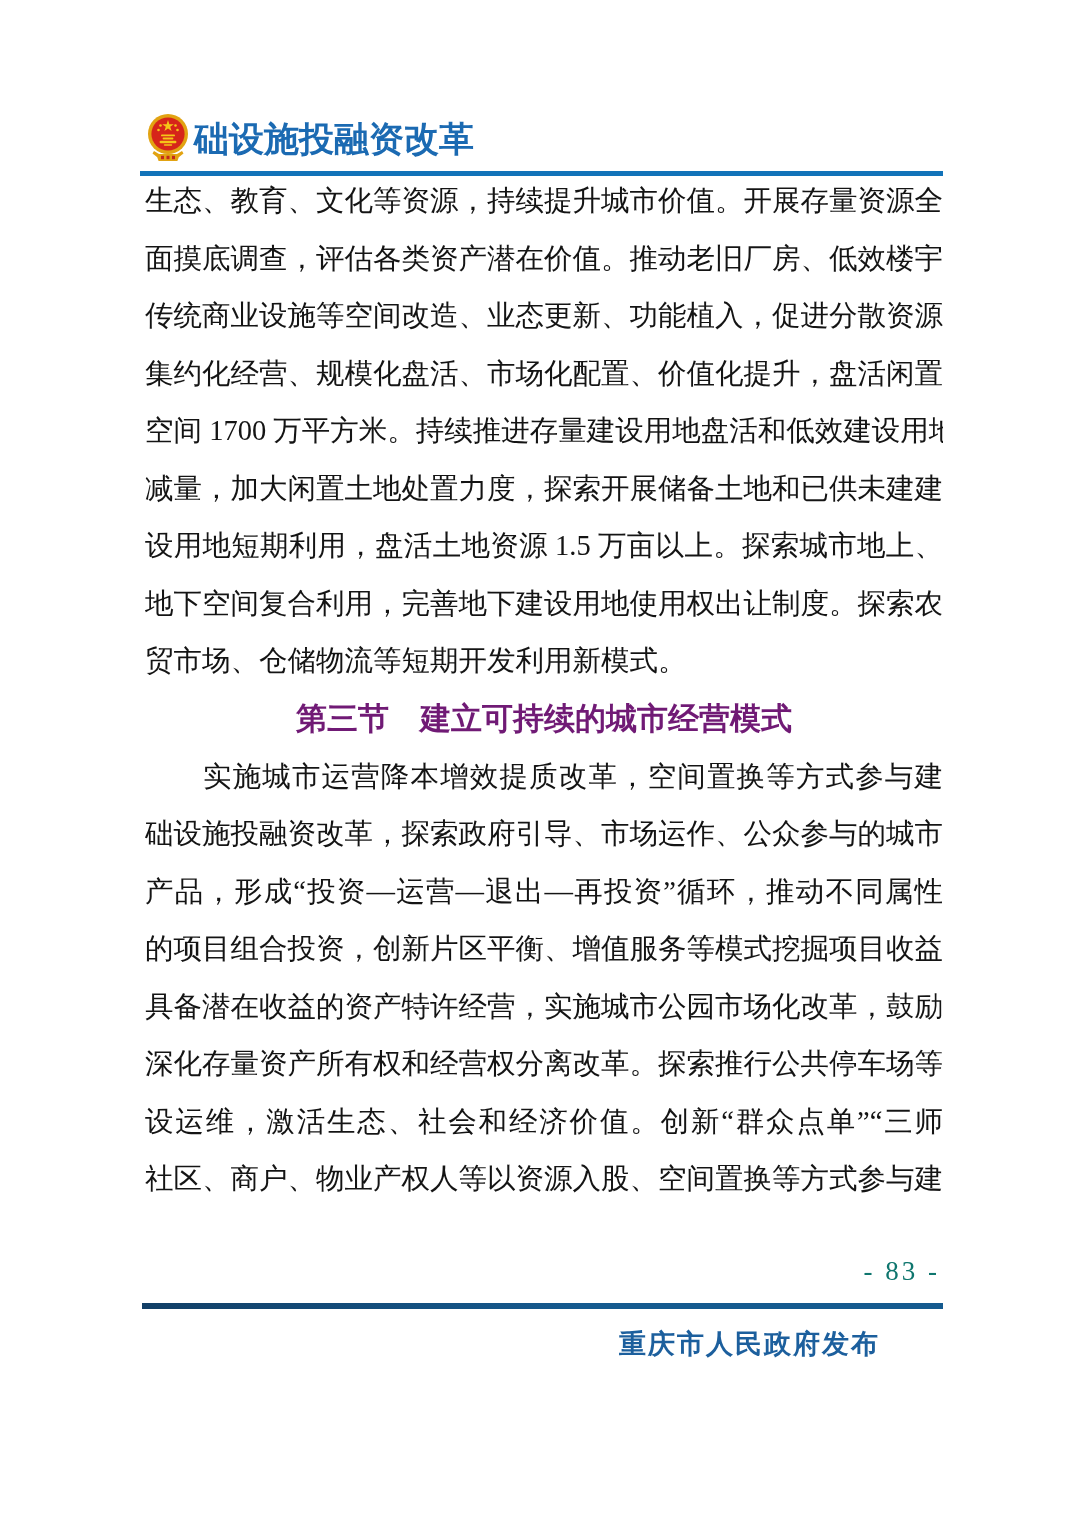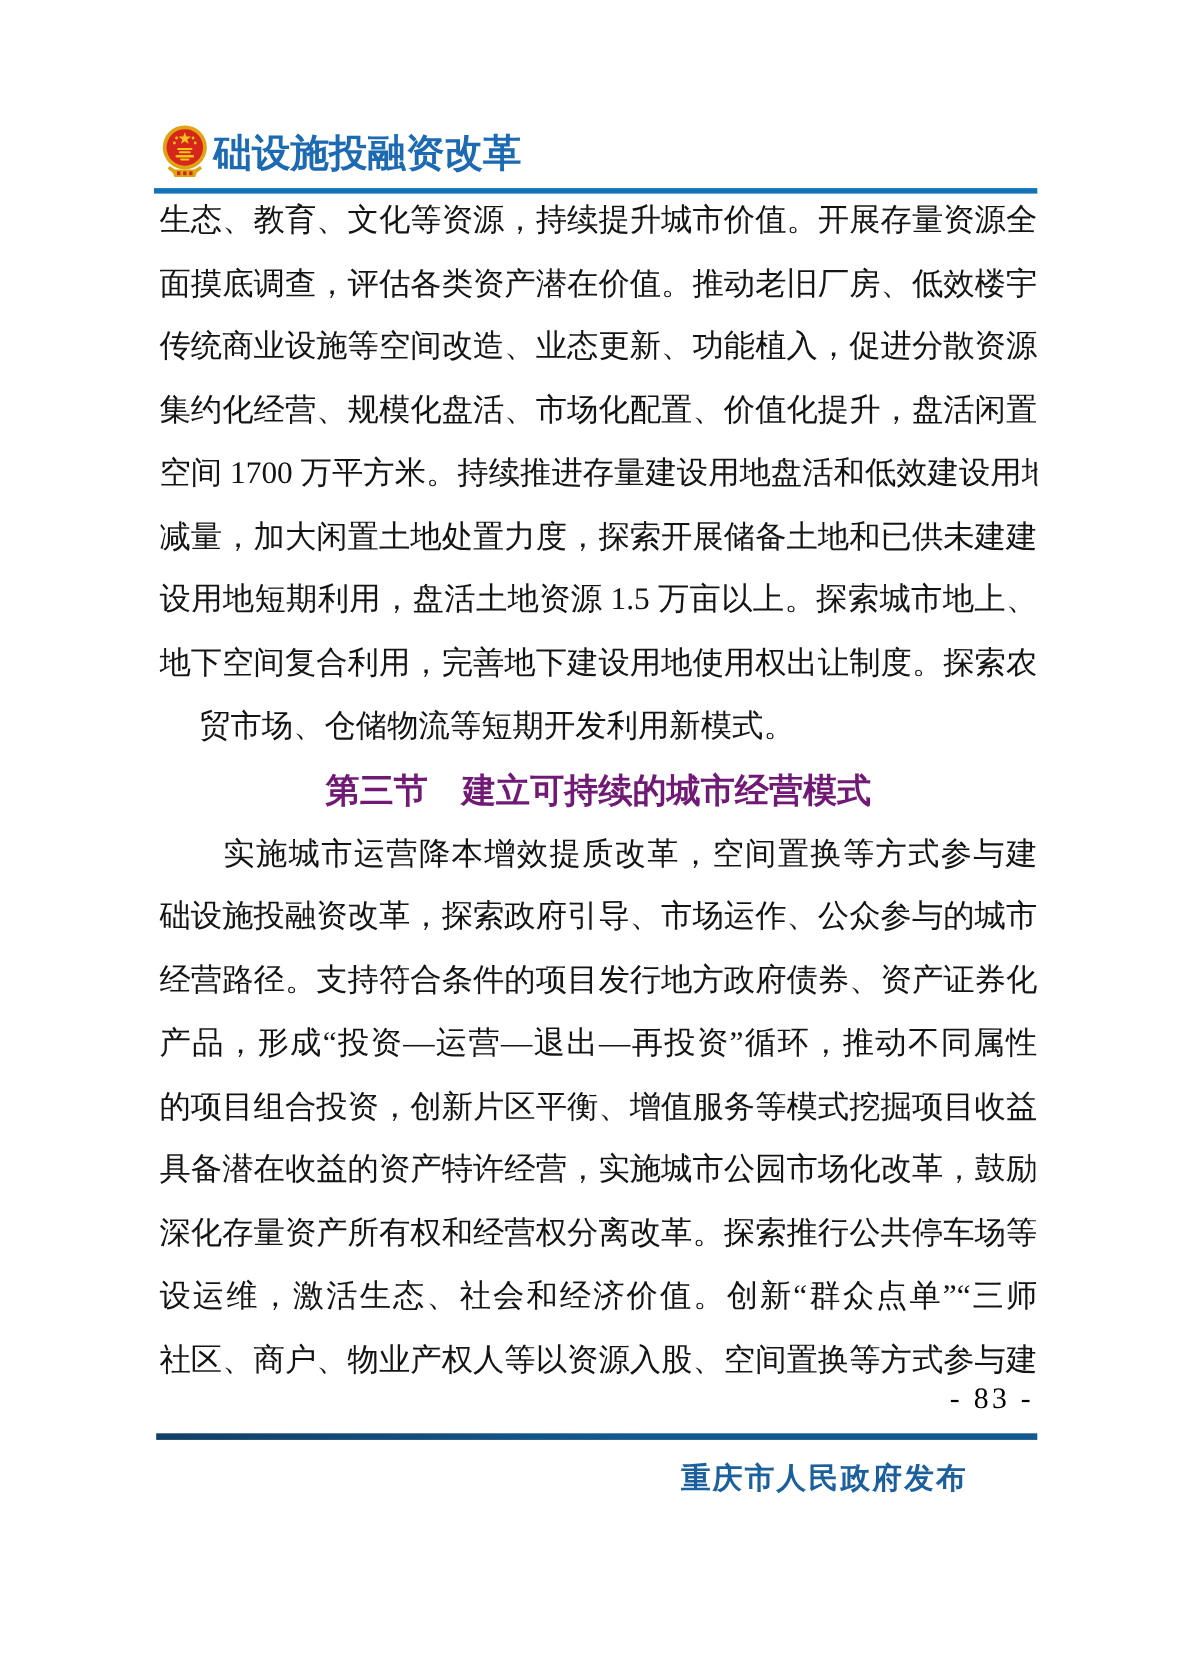--- a/index.html
+++ b/index.html
@@ -47,40 +47,39 @@
     line-height: 57.5px;
     font-size: 28.5px;
     text-align: justify;
     text-align-last: justify;
     overflow: hidden;
     white-space: nowrap;
   }
   .tline.short {
     text-align: left;
     text-align-last: left;
-    margin-left: 36px;
   }
   .tline.indent { text-indent: 58px; }
   .section-heading {
     height: 58px;
     line-height: 58px;
     font-size: 31px;
     font-weight: bold;
     color: #701a75;
     text-align: center;
     text-align-last: center;
     white-space: nowrap;
     overflow: hidden;
   }
   .page-number {
     position: absolute;
     right: 134px;
     top: 1256px;
     font-size: 27px;
-    color: #000000;
+    color: #0f766e;
     letter-spacing: 3px;
     white-space: nowrap;
   }
   .rule-bottom {
     position: absolute;
     left: 142px;
     top: 1303px;
     width: 801px;
     height: 6px;
     background: linear-gradient(to right, #123f66, #155a8f 55%, #155a8f);
@@ -137,21 +136,20 @@
     <div class="tline">空间 1700 万平方米。持续推进存量建设用地盘活和低效建设用地</div>
     <div class="tline">减量，加大闲置土地处置力度，探索开展储备土地和已供未建建</div>
     <div class="tline">设用地短期利用，盘活土地资源 1.5 万亩以上。探索城市地上、</div>
     <div class="tline">地下空间复合利用，完善地下建设用地使用权出让制度。探索农</div>
     <div class="tline short">贸市场、仓储物流等短期开发利用新模式。</div>
 
     <div class="section-heading">第三节　建立可持续的城市经营模式</div>
 
     <div class="tline indent">实施城市运营降本增效提质改革，空间置换等方式参与建</div>
     <div class="tline">础设施投融资改革，探索政府引导、市场运作、公众参与的城市</div>
-    <div class="tline">经营路径。支持符合条件的项目发行地方政府债券、资产证券化</div>
     <div class="tline">产品，形成“投资—运营—退出—再投资”循环，推动不同属性</div>
     <div class="tline">的项目组合投资，创新片区平衡、增值服务等模式挖掘项目收益。</div>
     <div class="tline">具备潜在收益的资产特许经营，实施城市公园市场化改革，鼓励</div>
     <div class="tline">深化存量资产所有权和经营权分离改革。探索推行公共停车场等</div>
     <div class="tline">设运维，激活生态、社会和经济价值。创新“群众点单”“三师</div>
     <div class="tline">社区、商户、物业产权人等以资源入股、空间置换等方式参与建</div>
   </div>
 
   <div class="page-number">- 83 -</div>
 

